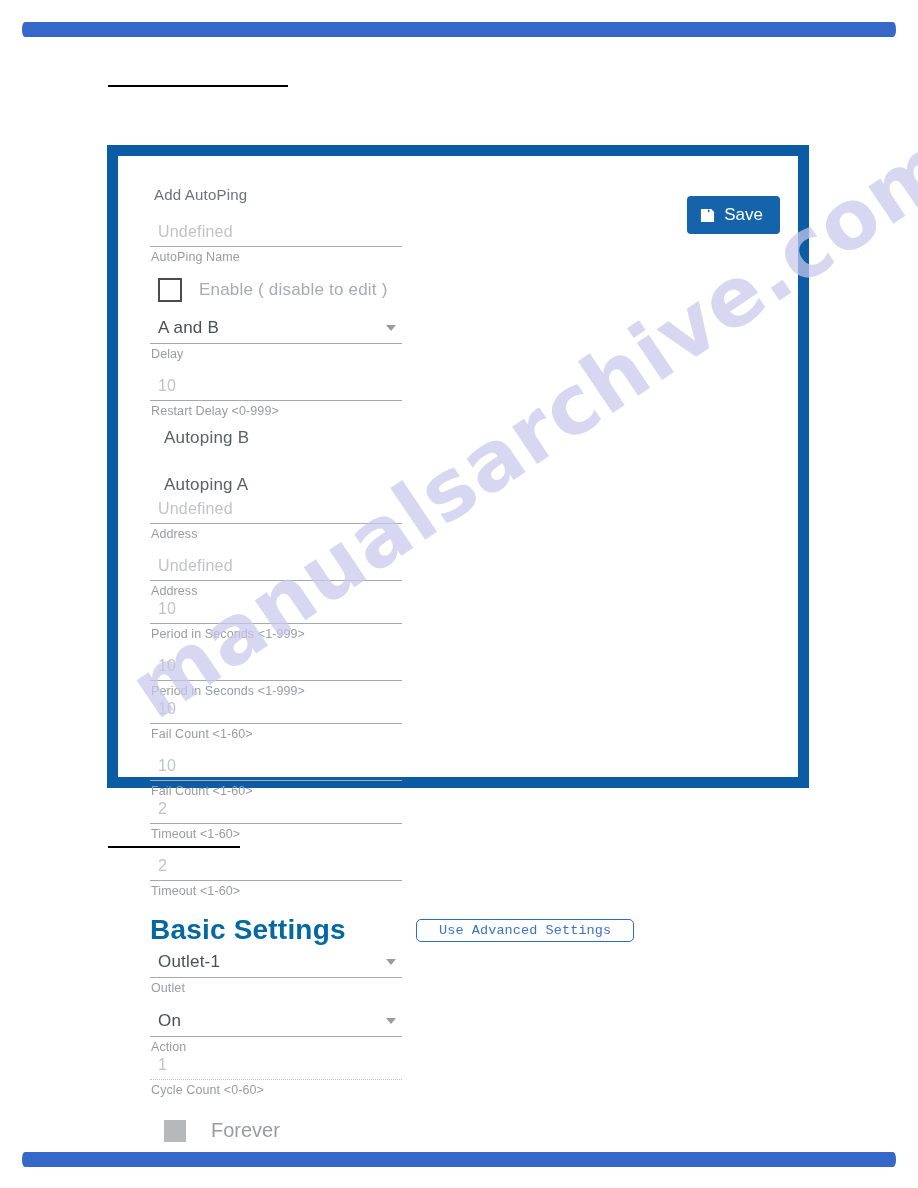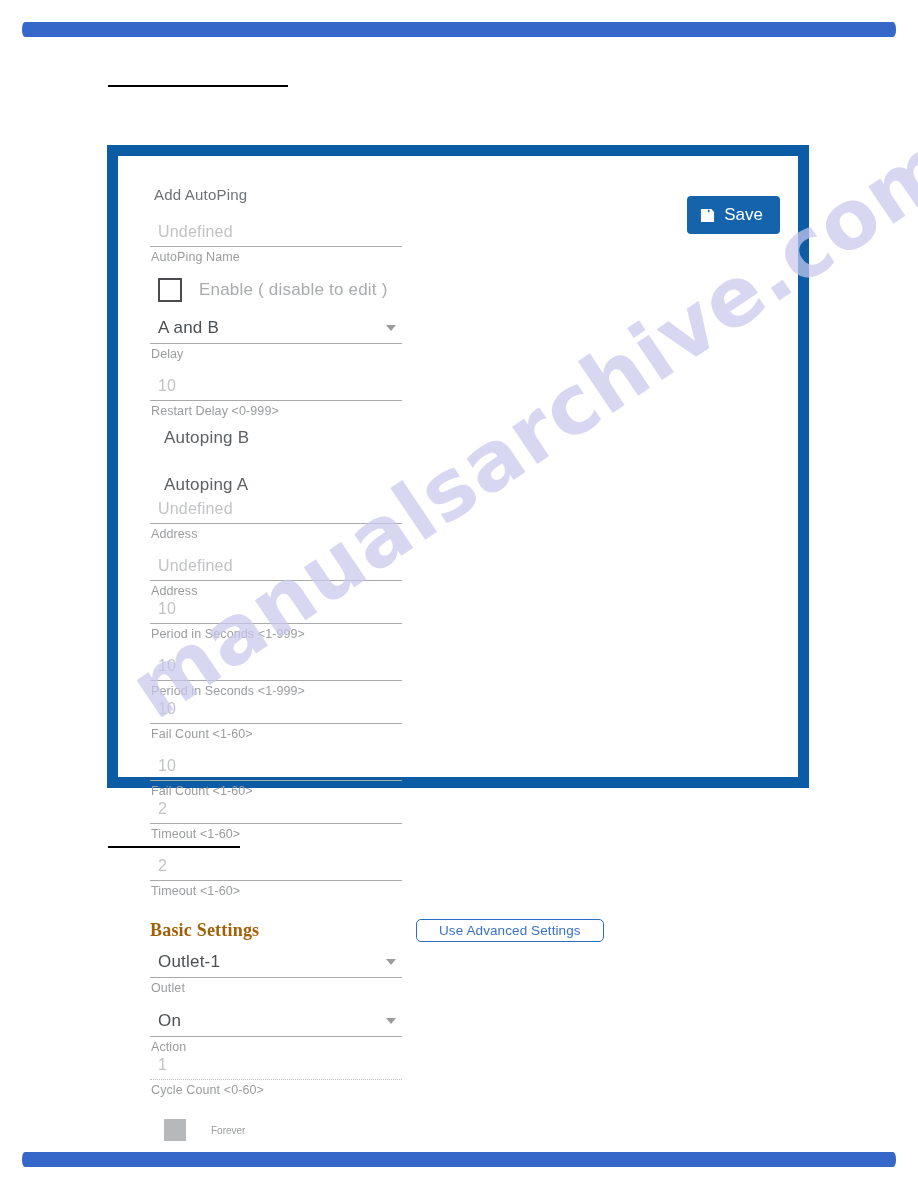--- a/index.html
+++ b/index.html
@@ -161,52 +161,51 @@
   }
 
   
   .basic-row {
     display: flex;
     align-items: center;
     margin-top: 12px;
     height: 40px;
   }
   .basic-title {
-    font-size: 18px;
+    font-size: 28px;
     font-weight: bold;
-    color: #a16207;
+    color: #0369a1;
     width: 266px;
     letter-spacing: .2px;
-    font-family: Liberation Serif, serif;
   }
   .adv-button {
     border: 1px solid #2b6fc4;
     border-radius: 5px;
     background: #ffffff;
     color: #3a72c9;
-    font-family: Liberation Sans, sans-serif;
+    font-family: Liberation Mono, monospace;
     font-size: 13.5px;
     height: 23px;
     padding: 0 22px;
     cursor: pointer;
     letter-spacing: .1px;
   }
 
   .forever-row {
     display: flex;
     align-items: center;
     gap: 25px;
     padding: 8px 0 0 14px;
   }
   .forever-box {
     width: 22px; height: 22px;
     background: #b6b8ba;
     border: none;
   }
-  .forever-label { font-size: 10px; color: #9a9c9e; }
+  .forever-label { font-size: 20px; color: #9a9c9e; }
 </style>
 </head>
 <body>
 
 <div class="page-bar top"></div>
 <div class="page-bar bottom"></div>
 <div class="rule upper"></div>
 <div class="rule lower"></div>
 
 <div class="card-frame">

